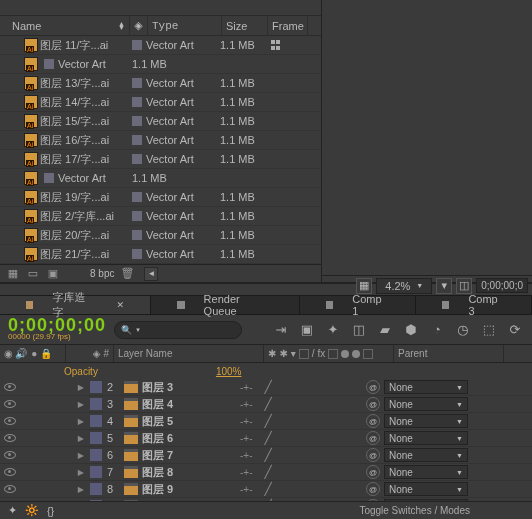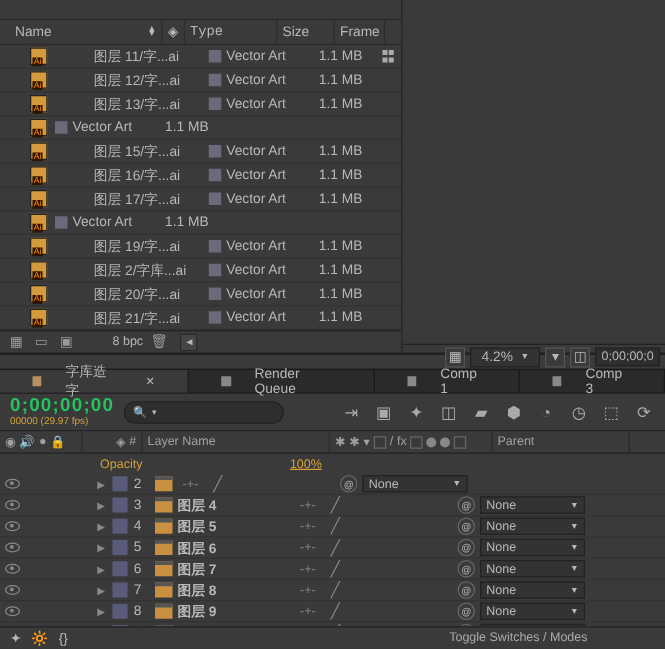--- a/index.html
+++ b/index.html
@@ -21,21 +21,21 @@
 .sort-arrows { display: inline-flex; flex-direction: column; line-height: 4px; font-size: 7px; margin-left: auto; }
 
 .asset-list { flex: 1; overflow-y: scroll; overflow-x: hidden; }
 .asset-list::-webkit-scrollbar { width: 14px; }
 .asset-list::-webkit-scrollbar-track { background: #333; border: 1px solid #2a2a2a; }
 .asset-list::-webkit-scrollbar-thumb { background: #555; border: 1px solid #444; }
 
 .asset-row { display: flex; height: 19px; align-items: center; border-bottom: 1px solid #333; padding-left: 24px; }
 .asset-row .file-icon { width: 14px; height: 14px; background: #d49a3c; border: 1px solid #222; position: relative; margin-right: 2px; flex-shrink: 0; }
 .asset-row .file-icon::after { content: "Ai"; position: absolute; bottom: -2px; left: 1px; font-size: 7px; color: #ff8800; background: #2a1500; line-height: 7px; padding: 0 1px; }
-.asset-row .name { width: 88px; overflow: hidden; white-space: nowrap; text-overflow: clip; margin-left: 35px; }
+.asset-row .name { width: 88px; overflow: hidden; white-space: nowrap; text-overflow: clip; }
 .asset-row .tag { width: 18px; display: flex; justify-content: center; }
 .asset-row .tag-box { width: 10px; height: 10px; background: #6a6a7a; }
 .asset-row .type { width: 74px; }
 .asset-row .size { width: 46px; }
 .asset-row .link { width: 20px; display: flex; justify-content: center; }
 .link-icon { width: 10px; height: 10px; display: flex; flex-wrap: wrap; gap: 1px; }
 .link-icon span { width: 4px; height: 4px; background: #aaa; }
 
 .project-footer { height: 18px; background: #3a3a3a; border-top: 1px solid #222; display: flex; align-items: center; gap: 6px; padding: 0 6px; }
 .project-footer .icon { width: 14px; height: 14px; display: flex; align-items: center; justify-content: center; color: #999; }
@@ -48,39 +48,39 @@
 .tc-box { border: 1px solid #222; padding: 1px 4px; background: #2e2e2e; letter-spacing: 0px; font-size: 10px; }
 .small-btn { width: 16px; height: 16px; display: flex; align-items: center; justify-content: center; border: 1px solid #555; background: #3a3a3a; }
 
 .tab-bar { display: flex; height: 20px; background: #2a2a2a; border-top: 1px solid #1a1a1a; border-bottom: 1px solid #1a1a1a; }
 .tab { padding: 0 26px; display: flex; align-items: center; gap: 19px; border-right: 1px solid #1a1a1a; font-size: 11px; }
 .tab.active { background: #3a3a3a; }
 .tab-dot { width: 8px; height: 8px; background: #888; }
 .tab-dot.active { background: #b89060; }
 
 .timeline-header { height: 30px; display: flex; align-items: center; gap: 8px; padding: 0 8px; background: #3a3a3a; border-bottom: 1px solid #222; }
-.timecode { color: #22c55e; font-weight: bold; font-size: 15px; letter-spacing: 1px; line-height: 14px; }
+.timecode { color: #84cc16; font-weight: bold; font-size: 18px; letter-spacing: 1px; line-height: 14px; }
 .timecode-sub { color: #d4a03c; font-size: 8px; }
 .search-field { flex: 0 0 128px; height: 18px; background: #2e2e2e; border: 1px solid #222; border-radius: 9px; display: flex; align-items: center; padding: 0 6px; gap: 4px; }
 .search-field .mag { font-size: 9px; }
 .toolbar-icons { display: flex; gap: 8px; margin-left: auto; align-items: center; }
 .toolbar-icons .ic { width: 18px; height: 18px; display: flex; align-items: center; justify-content: center; font-size: 13px; color: #aaa; }
 
 .column-bar { height: 18px; display: flex; align-items: center; background: #3a3a3a; border-bottom: 1px solid #222; font-size: 10px; color: #a0a0a0; }
 .column-bar .sect { padding: 0 4px; border-right: 1px solid #2a2a2a; height: 100%; display: flex; align-items: center; gap: 3px; }
 .av-sect { width: 66px; }
 .num-sect { width: 48px; justify-content: flex-end; }
 .layer-sect { width: 150px; }
 .switch-sect { width: 130px; }
 .parent-sect { width: 110px; }
 .tiny-ic { font-size: 10px; }
 .sw-box { width: 10px; height: 10px; border: 1px solid #666; display: inline-block; }
 .sw-ball { width: 8px; height: 8px; border-radius: 50%; background: #888; display: inline-block; }
 
-.opacity-row { height: 16px; display: flex; align-items: center; padding-left: 80px; font-size: 10px; color: #d4a03c; }
+.opacity-row { height: 16px; display: flex; align-items: center; padding-left: 64px; font-size: 10px; color: #d4a03c; }
 .opacity-row .val { margin-left: 118px; text-decoration: underline; }
 
 .layer-row { height: 17px; display: flex; align-items: center; border-bottom: 1px solid #333; }
 .layer-row .av { width: 66px; display: flex; gap: 4px; padding-left: 4px; align-items: center; }
 .eye { width: 12px; height: 8px; border: 1px solid #888; border-radius: 50%; position: relative; }
 .eye::after { content: ""; width: 3px; height: 3px; background: #888; border-radius: 50%; position: absolute; top: 1px; left: 3px; }
 .layer-row .expand { width: 22px; display: flex; justify-content: flex-end; padding-right: 4px; font-size: 8px; color: #888; }
 .layer-row .color-box { width: 12px; height: 12px; background: #5a5a7a; margin: 0 2px; }
 .layer-row .num { width: 12px; text-align: center; }
 .layer-row .layer-icon { width: 14px; height: 12px; background: #c89040; margin: 0 4px 0 8px; position: relative; }
@@ -131,40 +131,40 @@
             <span class="link-icon">
               <span></span>
               <span></span>
               <span></span>
               <span></span>
             </span>
           </span>
         </div>
         <div class="asset-row">
     <span class="file-icon"></span>
-    <span class="name">图层 12/字...ai</span>
     <span class="tag">
             <span class="tag-box"></span>
           </span>
     <span class="type">Vector Art</span>
     <span class="size">1.1 MB</span>
     <span class="link"></span>
         </div>
         <div class="asset-row">
     <span class="file-icon"></span>
     <span class="name">图层 13/字...ai</span>
     <span class="tag">
             <span class="tag-box"></span>
           </span>
     <span class="type">Vector Art</span>
     <span class="size">1.1 MB</span>
     <span class="link"></span>
         </div>
         <div class="asset-row">
     <span class="file-icon"></span>
+    <span class="name">图层 14/字...ai</span>
     <span class="tag">
             <span class="tag-box"></span>
           </span>
     <span class="type">Vector Art</span>
     <span class="size">1.1 MB</span>
     <span class="link"></span>
         </div>
         <div class="asset-row">
     <span class="file-icon"></span>
     <span class="name">图层 15/字...ai</span>
@@ -345,20 +345,21 @@
 
 <div id="layer-list">
     <div class="layer-row">
     <div class="av">
         <span class="eye"></span>
       </div>
     <div class="expand">▶</div>
     <span class="color-box"></span>
     <span class="num">2</span>
     <span class="layer-icon"></span>
+    <span class="lname">图层 3</span>
     <div class="switches">
       <span class="sw-dash">-+-</span>
       <span class="sw-slash">╱</span>
     </div>
     <div class="parent">
       <span class="spiral">@</span>
       <div class="parent-dd">
           <span>None</span>
           <span class="arrow">▼</span>
         </div>

